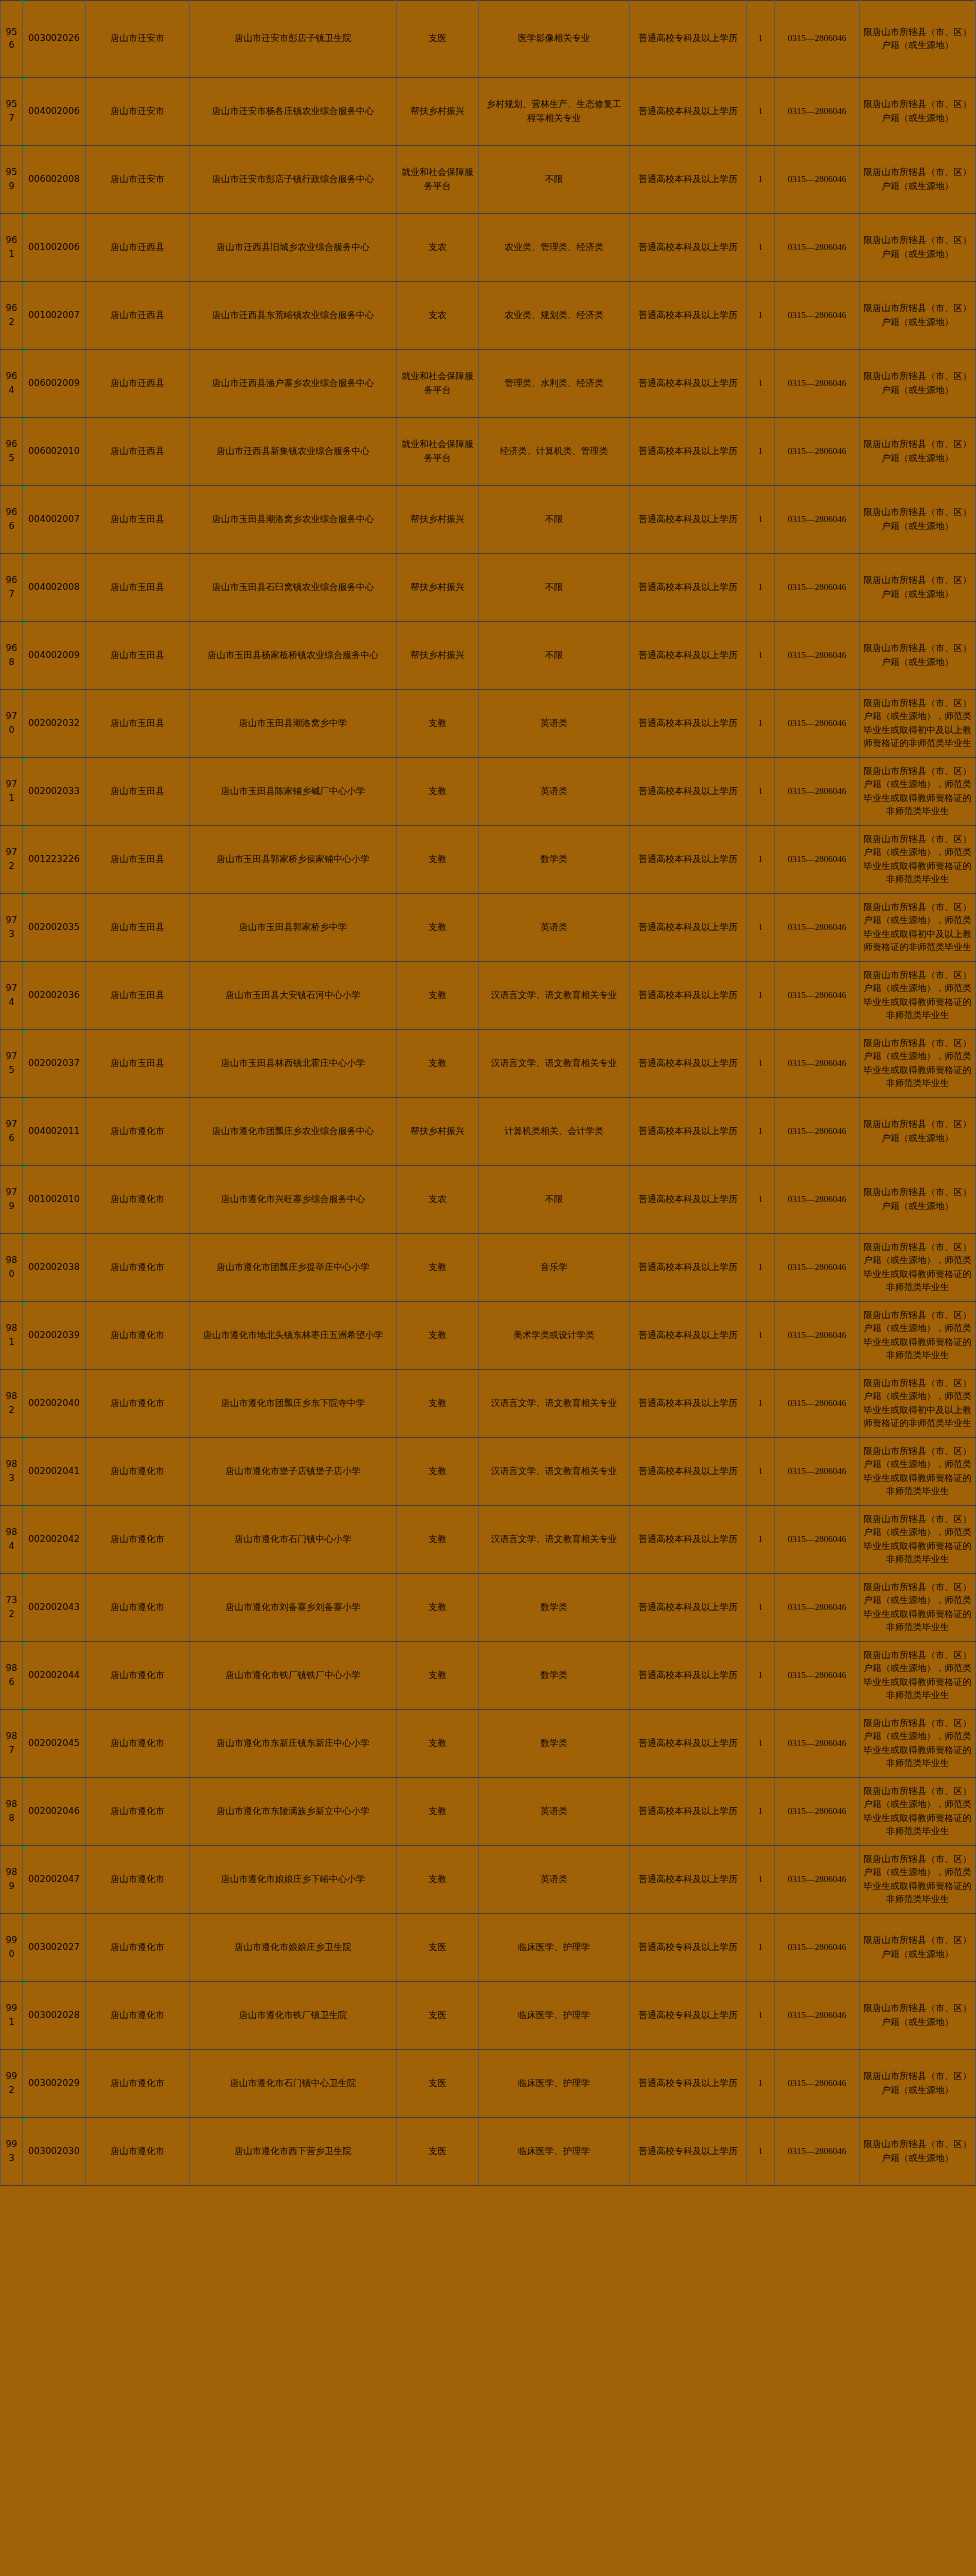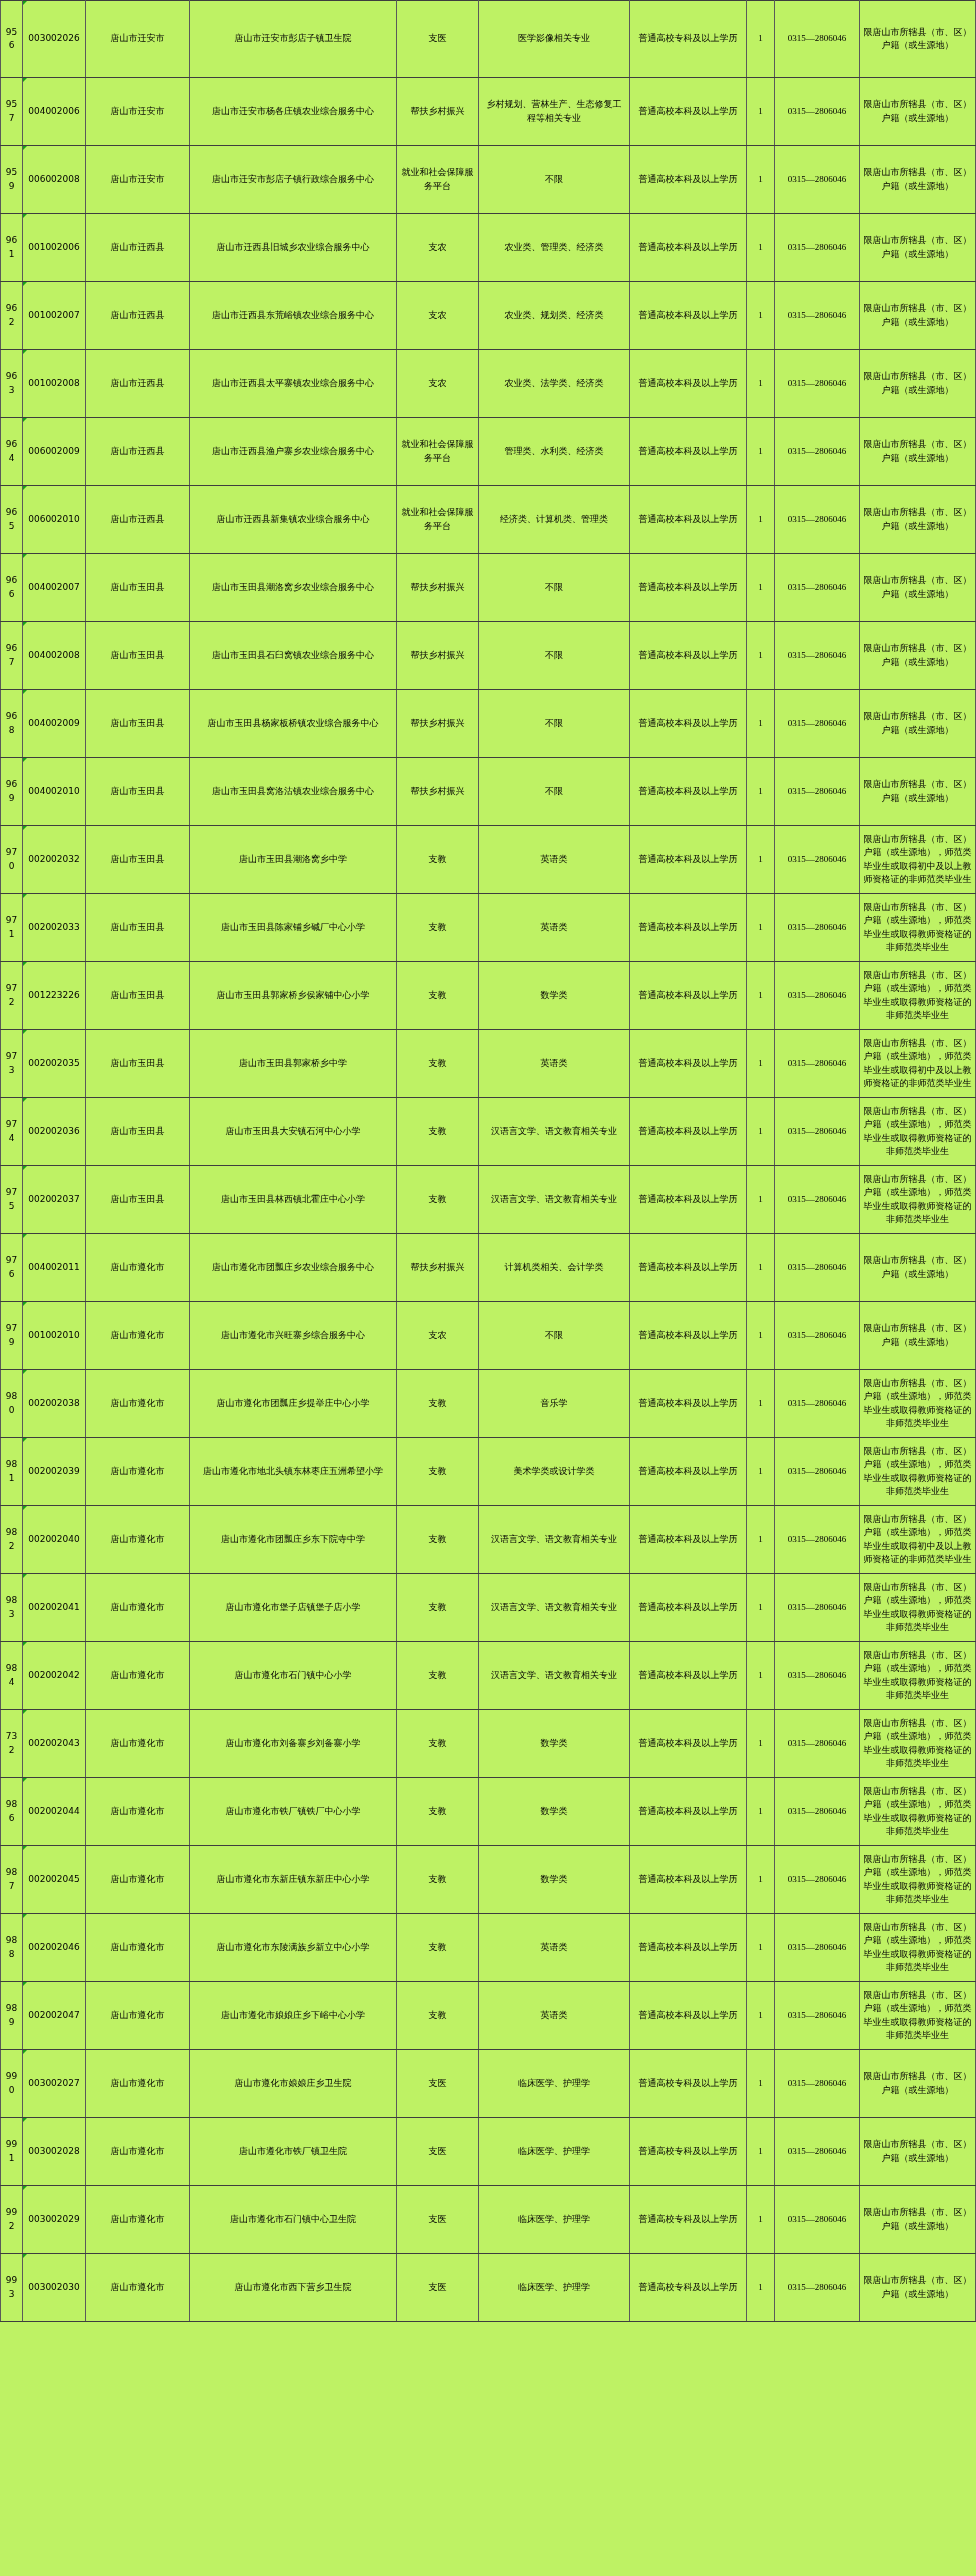--- a/index.html
+++ b/index.html
@@ -1,17 +1,17 @@
 <!DOCTYPE html>
 <html style="--grid-v: #5a5a5a; --grid-h: #3e3e3e; --marker: #18a018;font-size:13px"><head>
 <meta charset="utf-8">
 <style>
   html,body{margin:0;padding:0;background:#ffffff;}
   .viewport{
-    width:976px;height:2576px;overflow:hidden;position:relative;background:#bef264;
+    width:976px;height:2576px;overflow:hidden;position:relative;background:#a16207;
     font-family:"DejaVu Sans","Liberation Sans",sans-serif;
   }
   table.grid{
     border-collapse:collapse;table-layout:fixed;width:976px;color:#000;
   }
   table.grid td{
     border-left:0.8px solid var(--grid-v,#5a5a5a);
     border-right:0.8px solid var(--grid-v,#5a5a5a);
     border-top:1.6px solid var(--grid-h,#3e3e3e);
     border-bottom:1.6px solid var(--grid-h,#3e3e3e);
@@ -104,32 +104,20 @@
           <td class="c2">唐山市迁西县</td>
           <td class="c3">唐山市迁西县东荒峪镇农业综合服务中心</td>
           <td class="c4">支农</td>
           <td class="c5">农业类、规划类、经济类</td>
           <td class="c6">普通高校本科及以上学历</td>
           <td class="c7">1</td>
           <td class="c8">0315—2806046</td>
           <td class="c9">限唐山市所辖县（市、区）户籍（或生源地）</td>
         </tr>
         <tr>
-          <td class="c0">963</td>
-          <td class="c1 code-cell">001002008</td>
-          <td class="c2">唐山市迁西县</td>
-          <td class="c3">唐山市迁西县太平寨镇农业综合服务中心</td>
-          <td class="c4">支农</td>
-          <td class="c5">农业类、法学类、经济类</td>
-          <td class="c6">普通高校本科及以上学历</td>
-          <td class="c7">1</td>
-          <td class="c8">0315—2806046</td>
-          <td class="c9">限唐山市所辖县（市、区）户籍（或生源地）</td>
-        </tr>
-        <tr>
           <td class="c0">964</td>
           <td class="c1 code-cell">006002009</td>
           <td class="c2">唐山市迁西县</td>
           <td class="c3">唐山市迁西县渔户寨乡农业综合服务中心</td>
           <td class="c4">就业和社会保障服务平台</td>
           <td class="c5">管理类、水利类、经济类</td>
           <td class="c6">普通高校本科及以上学历</td>
           <td class="c7">1</td>
           <td class="c8">0315—2806046</td>
           <td class="c9">限唐山市所辖县（市、区）户籍（或生源地）</td>
@@ -176,32 +164,20 @@
           <td class="c2">唐山市玉田县</td>
           <td class="c3">唐山市玉田县杨家板桥镇农业综合服务中心</td>
           <td class="c4">帮扶乡村振兴</td>
           <td class="c5">不限</td>
           <td class="c6">普通高校本科及以上学历</td>
           <td class="c7">1</td>
           <td class="c8">0315—2806046</td>
           <td class="c9">限唐山市所辖县（市、区）户籍（或生源地）</td>
         </tr>
         <tr>
-          <td class="c0">969</td>
-          <td class="c1 code-cell">004002010</td>
-          <td class="c2">唐山市玉田县</td>
-          <td class="c3">唐山市玉田县窝洛沽镇农业综合服务中心</td>
-          <td class="c4">帮扶乡村振兴</td>
-          <td class="c5">不限</td>
-          <td class="c6">普通高校本科及以上学历</td>
-          <td class="c7">1</td>
-          <td class="c8">0315—2806046</td>
-          <td class="c9">限唐山市所辖县（市、区）户籍（或生源地）</td>
-        </tr>
-        <tr>
           <td class="c0">970</td>
           <td class="c1 code-cell">002002032</td>
           <td class="c2">唐山市玉田县</td>
           <td class="c3">唐山市玉田县潮洛窝乡中学</td>
           <td class="c4">支教</td>
           <td class="c5">英语类</td>
           <td class="c6">普通高校本科及以上学历</td>
           <td class="c7">1</td>
           <td class="c8">0315—2806046</td>
           <td class="c9">限唐山市所辖县（市、区）户籍（或生源地），师范类毕业生或取得初中及以上教师资格证的非师范类毕业生</td>

